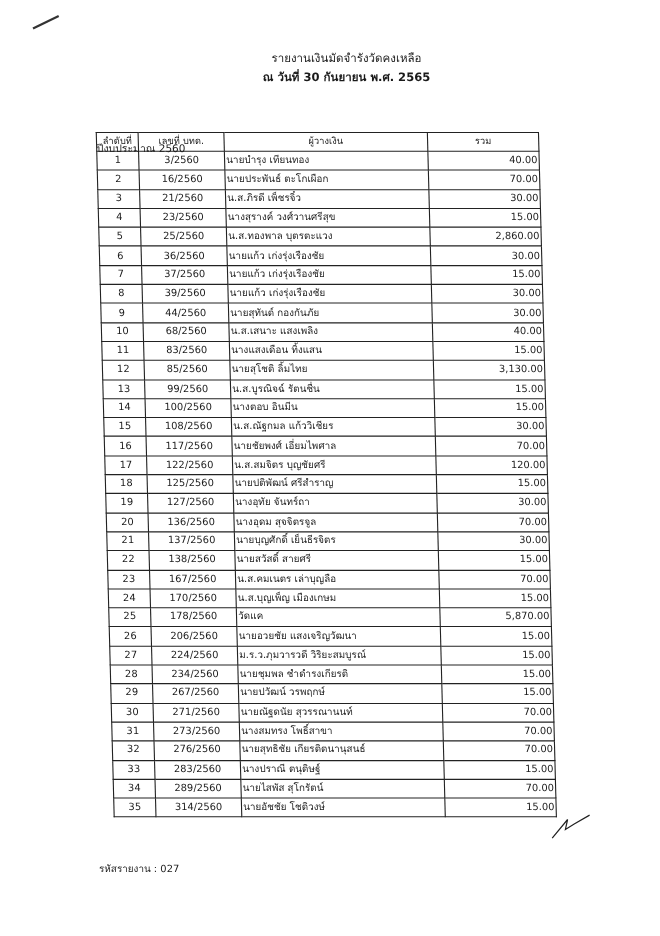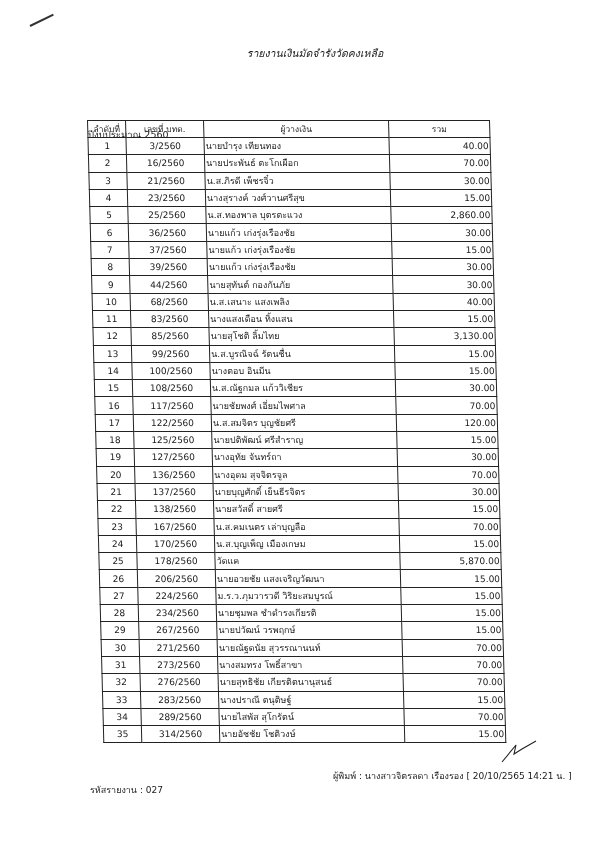--- a/index.html
+++ b/index.html
@@ -5,21 +5,21 @@
     html, body { margin: 0; padding: 0; }
     body {
       width: 600px; height: 851px; background: #ffffff; position: relative; overflow: hidden;
       font-family: "DejaVu Sans", sans-serif; color: #1a1a1a;
     }
     .page { position: absolute; left: 0; top: 0; width: 600px; height: 851px; }
     .scan-mark {
       position: absolute; left: 30px; top: 25px; width: 26px; height: 2px; background: #333;
       transform: rotate(-26deg); transform-origin: left center;
     }
-    .title-block { position: absolute; left: 0; top: 44px; width: 600px; text-align: center; font-style: italic; }
+    .title-block { position: absolute; left: 0; top: 44px; width: 600px; text-align: center; }
     .title-line { font-size: 10.5px; line-height: 18px; margin-left: 30px; }
     .title-line.bold { font-weight: bold; }
     .budget-year { position: absolute; left: 88px; top: 127px; font-size: 9.5px; }
     .table-wrap {
       position: absolute; left: 87px; top: 120px; width: 402px;
       transform: skewX(1.5deg); transform-origin: left top;
     }
     table { border-collapse: collapse; width: 402px; table-layout: fixed; }
     th, td { border: 1px solid #222; padding: 0; font-size: 9px; height: 16.3px; line-height: 16px; overflow: hidden; white-space: nowrap; }
     th { font-weight: normal; font-size: 8.5px; height: 15px; }
@@ -37,20 +37,21 @@
     .footer-right { position: absolute; left: 333px; top: 769px; font-size: 9px; }
   </style>
 </head>
 <body>
 
 <div class="page">
   <div class="scan-mark"></div>
 
   <div class="title-block">
     <div class="title-line">รายงานเงินมัดจำรังวัดคงเหลือ</div>
+    <div class="title-line bold">ณ วันที่ 30 กันยายน พ.ศ. 2565</div>
   </div>
 
   <div class="budget-year">ปีงบประมาณ 2560</div>
 
   <div class="table-wrap">
     <table>
       <colgroup>
         <col class="c-seq">
           <col class="c-doc">
           <col class="c-name">
@@ -277,14 +278,13 @@
           </tr>
         </tbody>
     </table>
   </div>
 
   <svg class="signature" viewBox="0 0 40 30">
     <path d="M2 27 L16 10 L14 19 L22 14 L36 6" fill="none" stroke="#222" stroke-width="1.1"></path>
   </svg>
 
   <div class="footer-left">รหัสรายงาน : 027</div>
-  <div class="footer-right">ผู้พิมพ์ : นางสาวจิตรลดา เรืองรอง   [ 20/10/2565 14:21 น. ]</div>
 </div>
 
 </body></html>

